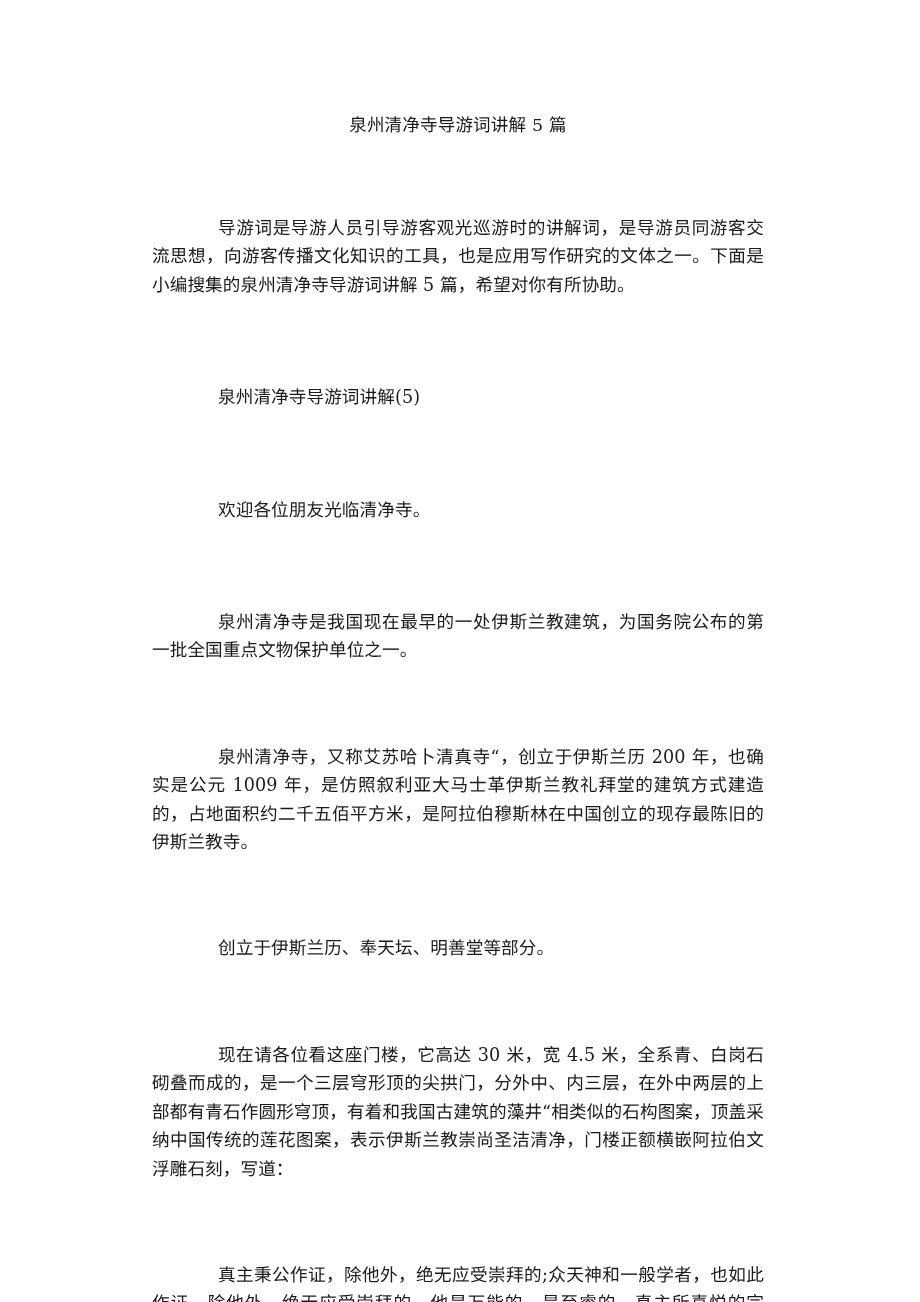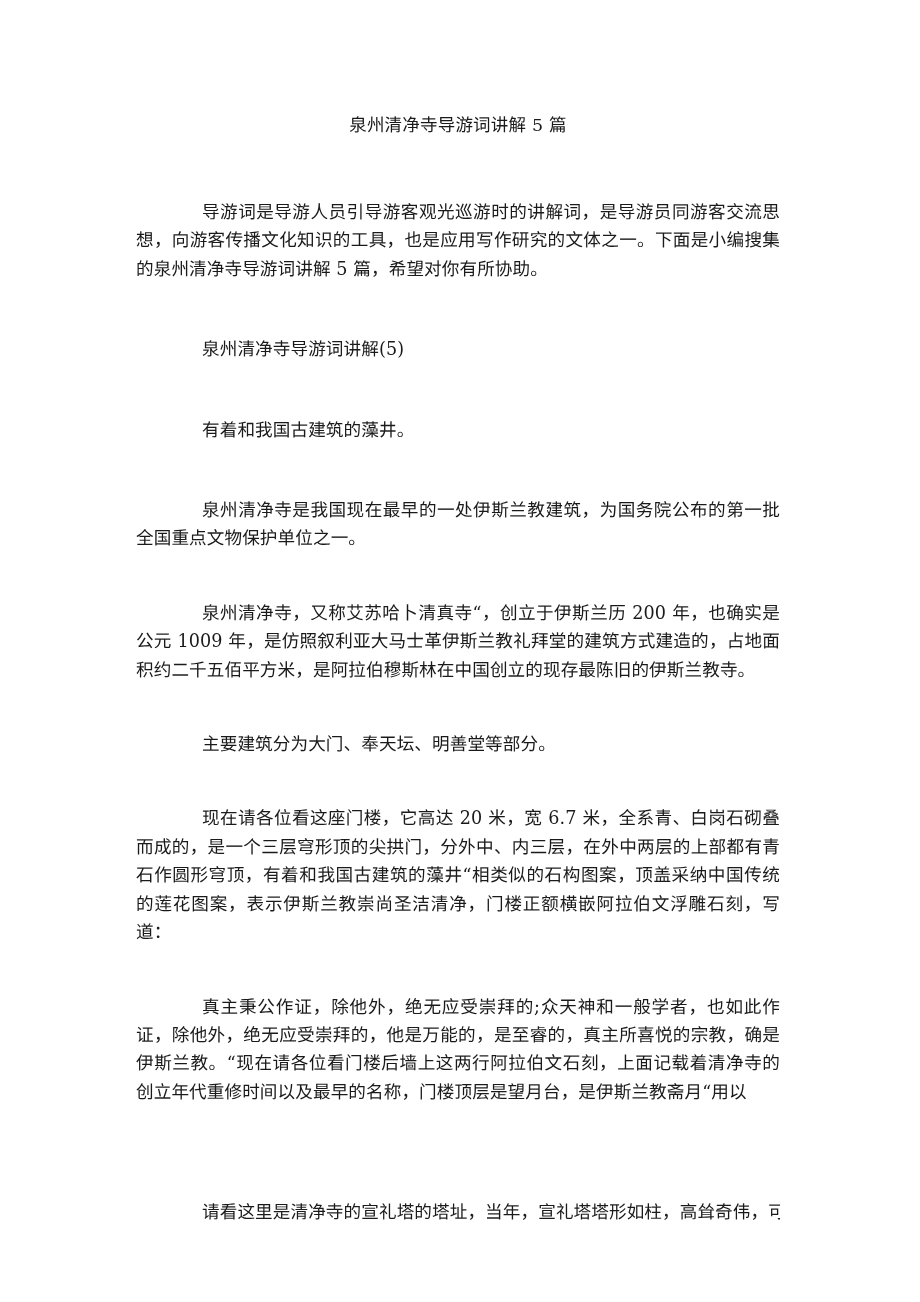--- a/index.html
+++ b/index.html
@@ -45,21 +45,21 @@
 
   .spacer-after-title {
     height: 60px;
   }
 
   .para {
     font-size: 17.6px;
     line-height: 28.4px;
     text-align: justify;
     text-justify: inter-ideograph;
-    margin: 0;
+    margin: 16px;
     text-indent: 66px;
     letter-spacing: 0.1px;
     color: #1a1a1a;
     word-break: break-all;
   }
   .gap-md { height: 46px; }
   .gap-lg { height: 52px; }
 
   
   .para.last {
@@ -78,37 +78,37 @@
     <div class="spacer-after-title"></div>
 
     <p class="para">导游词是导游人员引导游客观光巡游时的讲解词，是导游员同游客交流思想，向游客传播文化知识的工具，也是应用写作研究的文体之一。下面是小编搜集的泉州清净寺导游词讲解 5 篇，希望对你有所协助。</p>
 
     <div class="gap-lg"></div>
 
     <p class="para">泉州清净寺导游词讲解(5)</p>
 
     <div class="gap-lg"></div>
 
-    <p class="para">有着和我国古建筑的藻井。</p>
+    <p class="para">欢迎各位朋友光临清净寺。</p>
 
     <div class="gap-lg"></div>
 
     <p class="para">泉州清净寺是我国现在最早的一处伊斯兰教建筑，为国务院公布的第一批全国重点文物保护单位之一。</p>
 
     <div class="gap-md"></div>
 
     <p class="para">泉州清净寺，又称艾苏哈卜清真寺“，创立于伊斯兰历 200 年，也确实是公元 1009 年，是仿照叙利亚大马士革伊斯兰教礼拜堂的建筑方式建造的，占地面积约二千五佰平方米，是阿拉伯穆斯林在中国创立的现存最陈旧的伊斯兰教寺。</p>
 
     <div class="gap-md"></div>
 
-    <p class="para">主要建筑分为大门、奉天坛、明善堂等部分。</p>
+    <p class="para">创立于伊斯兰历、奉天坛、明善堂等部分。</p>
 
     <div class="gap-md"></div>
 
-    <p class="para">现在请各位看这座门楼，它高达 20 米，宽 6.7 米，全系青、白岗石砌叠而成的，是一个三层穹形顶的尖拱门，分外中、内三层，在外中两层的上部都有青石作圆形穹顶，有着和我国古建筑的藻井“相类似的石构图案，顶盖采纳中国传统的莲花图案，表示伊斯兰教崇尚圣洁清净，门楼正额横嵌阿拉伯文浮雕石刻，写道：</p>
+    <p class="para">现在请各位看这座门楼，它高达 30 米，宽 4.5 米，全系青、白岗石砌叠而成的，是一个三层穹形顶的尖拱门，分外中、内三层，在外中两层的上部都有青石作圆形穹顶，有着和我国古建筑的藻井“相类似的石构图案，顶盖采纳中国传统的莲花图案，表示伊斯兰教崇尚圣洁清净，门楼正额横嵌阿拉伯文浮雕石刻，写道：</p>
 
     <div class="gap-md"></div>
 
     <p class="para">真主秉公作证，除他外，绝无应受崇拜的;众天神和一般学者，也如此作证，除他外，绝无应受崇拜的，他是万能的，是至睿的，真主所喜悦的宗教，确是伊斯兰教。“现在请各位看门楼后墙上这两行阿拉伯文石刻，上面记载着清净寺的创立年代重修时间以及最早的名称，门楼顶层是望月台，是伊斯兰教斋月“用以</p>
 
     <div class="gap-md"></div>
 
 
     <div class="gap-md"></div>
 

